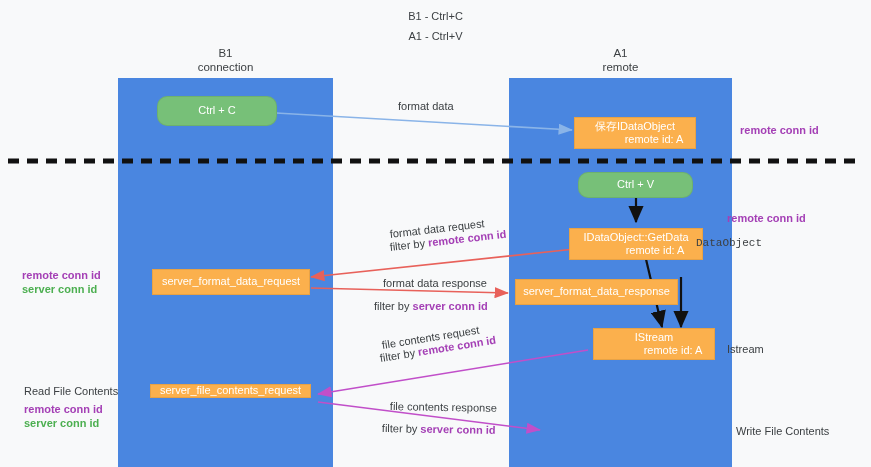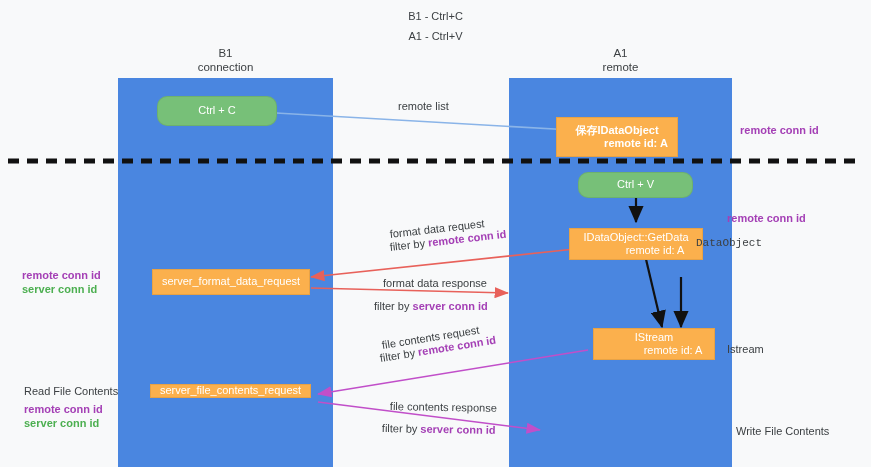--- a/index.html
+++ b/index.html
@@ -143,50 +143,53 @@
 
     <path d="M 318 402 L 540 430" stroke="#c14fc9" stroke-width="1.6" fill="none" marker-end="url(#ah-purple)"></path>
 
     <path d="M 8 161 L 863 161" stroke="#111111" stroke-width="5" stroke-dasharray="11 8" fill="none"></path>
   </svg>
 
   <div class="abs node green" style="left:157px; top:96px; width:120px; height:30px;">
     <span>Ctrl + C</span>
   </div>
 
-  <div class="abs node orange" style="left:556px; top:117px; width:122px; height:40px;font-weight:bold;">
+  <div class="abs node orange" style="left:574px; top:117px; width:122px; height:32px;">
     <span>保存IDataObject</span>
     <span class="ln2">remote id: A</span>
   </div>
 
   <div class="abs node green" style="left:578px; top:172px; width:115px; height:26px;">
     <span>Ctrl + V</span>
   </div>
 
   <div class="abs node orange" style="left:569px; top:228px; width:134px; height:32px;">
     <span>IDataObject::GetData</span>
     <span class="ln2">remote id: A</span>
   </div>
 
   <div class="abs node orange" style="left:152px; top:269px; width:158px; height:26px;">
     <span>server_format_data_request</span>
   </div>
 
+  <div class="abs node orange" style="left:515px; top:279px; width:163px; height:26px;">
+    <span>server_format_data_response</span>
+  </div>
 
   <div class="abs node orange" style="left:593px; top:328px; width:122px; height:32px;">
     <span>IStream</span>
     <span class="ln2">remote id: A</span>
   </div>
 
   <div class="abs node orange" style="left:150px; top:384px; width:161px; height:14px;">
     <span>server_file_contents_request</span>
   </div>
 
 
-  <div class="abs edge-label" style="left:398px; top:100px;">remote list</div>
+  <div class="abs edge-label" style="left:398px; top:100px;">format data</div>
 
   <div class="abs edge-label" style="left:389px; top:228px; transform: rotate(-6.5deg);">format data request</div>
   <div class="abs edge-label" style="left:389px; top:241px; transform: rotate(-6.5deg);">
     <span>filter by </span><span class="hl-purple">remote conn id</span>
   </div>
 
   <div class="abs edge-label" style="left:383px; top:277px;">format data response</div>
   <div class="abs edge-label" style="left:374px; top:300px;">
     <span>filter by </span><span class="hl-purple">server conn id</span>
   </div>

